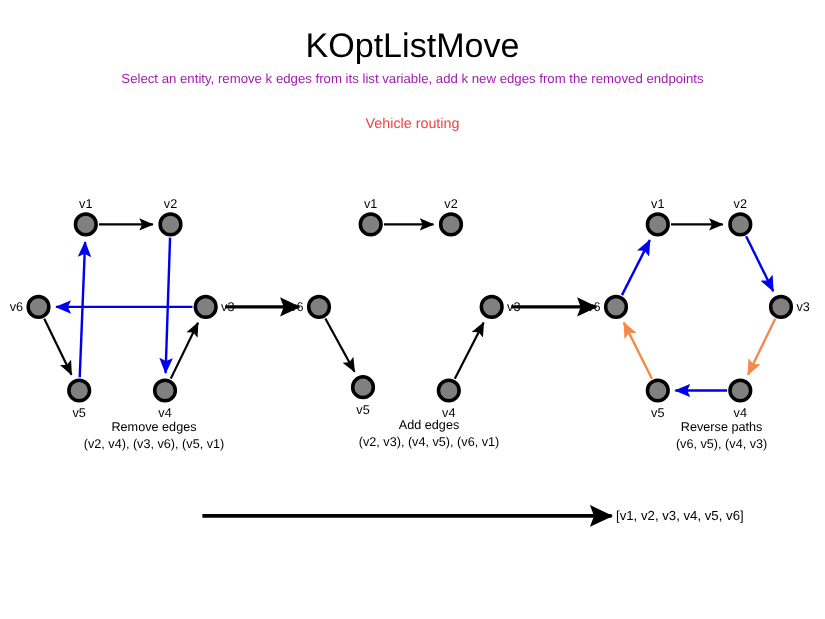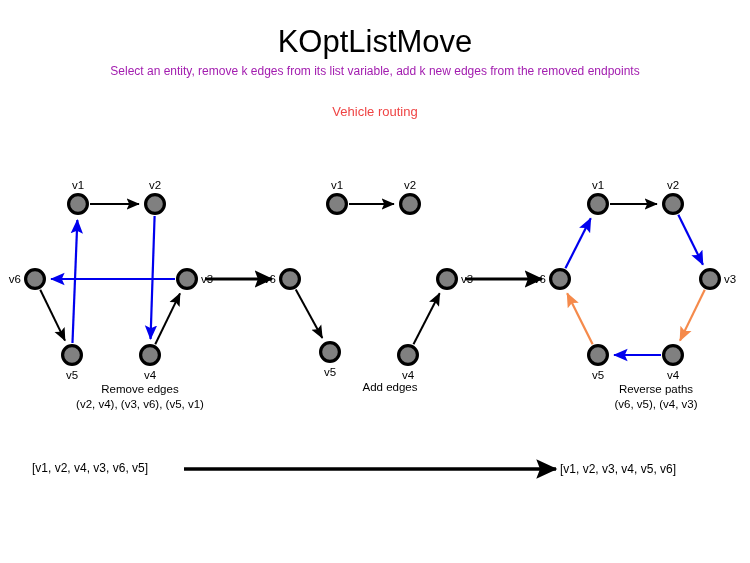--- a/index.html
+++ b/index.html
@@ -197,23 +197,23 @@
       </g>
   </svg>
 
   <div id="captions-layer">
       <div class="cap" style="left: -10px; top: 382px; width: 300px;">
         <span class="cap-title">Remove edges</span>
         <span class="cap-edges">(v2, v4), (v3, v6), (v5, v1)</span>
       </div>
       <div class="cap" style="left: 240px; top: 380px; width: 300px;">
         <span class="cap-title">Add edges</span>
+        <span class="cap-edges">(v2, v3), (v4, v5), (v6, v1)</span>
       </div>
       <div class="cap" style="left: 506px; top: 382px; width: 300px;">
         <span class="cap-title">Reverse paths</span>
         <span class="cap-edges">(v6, v5), (v4, v3)</span>
       </div>
     </div>
 
-  <div class="listtext" style="left:32px; top:461px;">[v1, v2, v4, v3, v6, v5]</div>
   <div class="listtext" style="left:560px; top:462px;">[v1, v2, v3, v4, v5, v6]</div>
 
 </div>
 
 </body></html>

